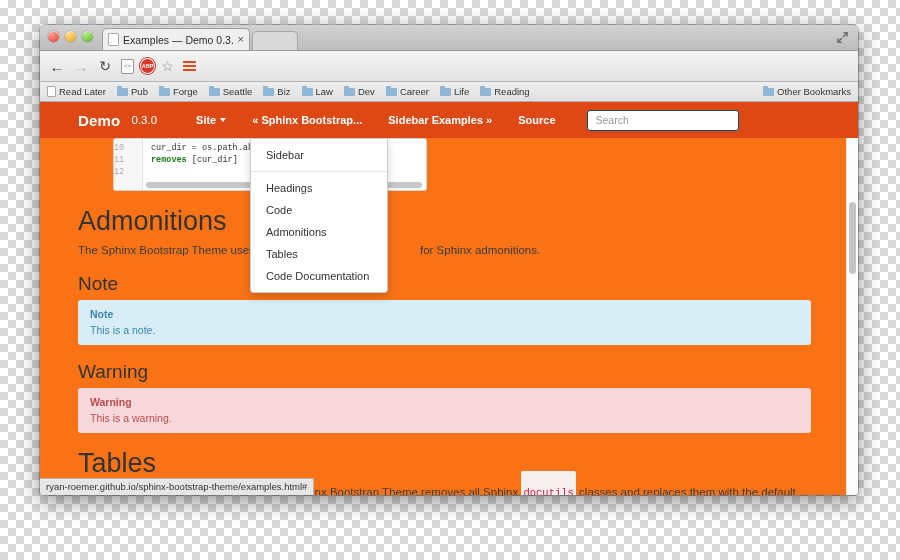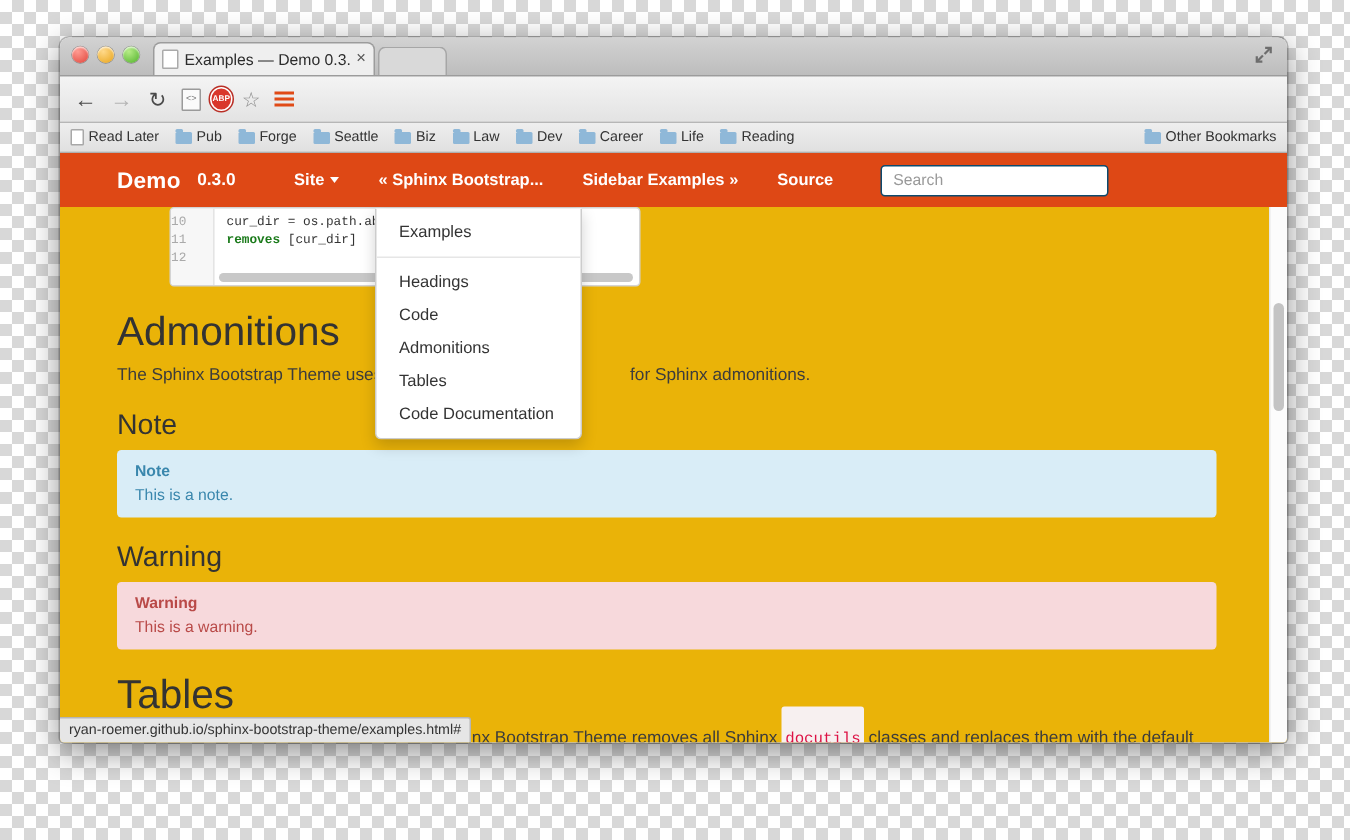--- a/index.html
+++ b/index.html
@@ -113,27 +113,27 @@
   .bm-folder {
     width: 11px; height: 8px; background: #8fb8d8; border-radius: 1px; position: relative; flex: none;
   }
   .bm-folder::before {
     content: ''; position: absolute; left: 0; top: -2px; width: 5px; height: 2px;
     background: #8fb8d8; border-radius: 1px 1px 0 0;
   }
   .bm-page { width: 7px; height: 9px; background: #fff; border: 1px solid #a8a8a8; border-radius: 1px; flex: none; }
   .bm-spacer { flex: 1; }
   
-  .viewport { flex: 1; position: relative; background: #eab308; overflow: hidden; }
+  .viewport { flex: 1; position: relative; background: #f97316; overflow: hidden; }
   .navbar {
     height: 36px; background: #de4815;
     display: flex; align-items: center; position: relative; z-index: 30;
   }
   .nb-brand { color: #fff; font-size: 15px; font-weight: bold; padding-left: 38px; letter-spacing: .2px; }
-  .nb-version { color: #fff; font-size: 11.5px; font-weight: bold; padding-left: 11px; }
+  .nb-version { color: #fff; font-size: 11.5px; font-weight: normal; padding-left: 11px; }
   .nb-item {
     color: #fff; font-size: 11px; font-weight: bold; padding: 0 13px;
     height: 36px; display: flex; align-items: center; white-space: nowrap;
   }
   .nb-item.first { margin-left: 26px; }
   .nb-item.active { background: #c23e12; }
   .caret { margin-left: 4px; border-left: 3.5px solid transparent; border-right: 3.5px solid transparent;
            border-top: 4px solid #fff; display: inline-block; }
   .nb-search {
     width: 152px; height: 21px; background: #fff; border: 1px solid #0c4a6e;
@@ -325,21 +325,21 @@
       <div class="codeblock">
         <div class="code-gutter">10<br>11<br>12</div>
         <div class="code-body">
           <div>cur_dir = os.path.abs                le__))</div>
           <div><span class="kw">removes</span><span> [cur_dir]</span></div>
         </div>
         <div class="code-hbar"></div>
       </div>
 
       <div class="dropdown">
-        <div class="dd-item">Examples</div>
+        <div class="dd-item">Sidebar</div>
         <div class="dd-sep"></div>
         <div class="dd-item">Headings</div>
         <div class="dd-item">Code</div>
         <div class="dd-item">Admonitions</div>
         <div class="dd-item">Tables</div>
         <div class="dd-item">Code Documentation</div>
       </div>
 
       <h1 class="sec" style="left:38px; top:68px;">Admonitions</h1>
       <p class="para" style="left:38px; top:106px;">The Sphinx Bootstrap Theme uses th</p>

